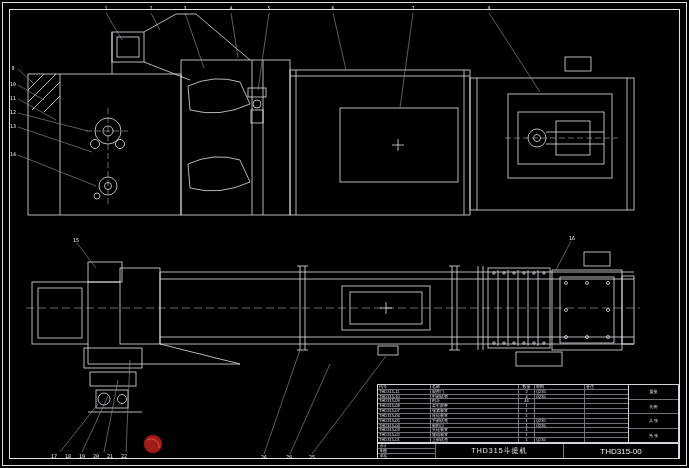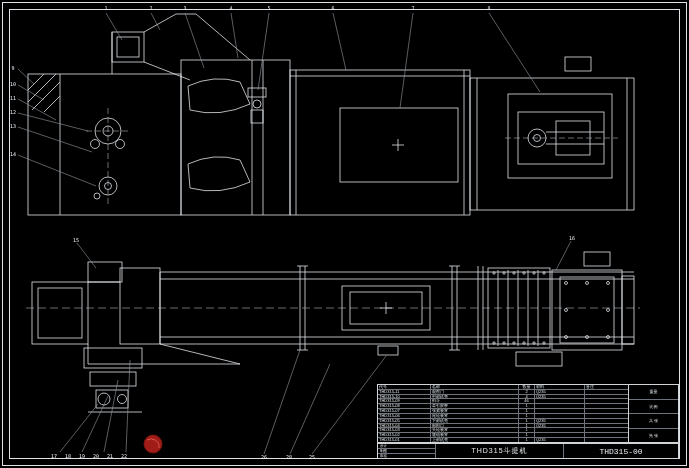--- a/index.html
+++ b/index.html
@@ -25,21 +25,21 @@
   .side-row:first-child{border-top:none;}
   
   #tb-strip{position:absolute;left:377px;top:443px;width:302px;height:16px;box-sizing:border-box;
             border:1px solid #cfd4d9;display:flex;color:#e9edf0;}
   #tb-sign{width:58px;display:flex;flex-direction:column;font-size:3.5px;border-right:1px solid #6e747b;box-sizing:border-box;}
   .sign-row{flex:1;display:flex;align-items:center;padding-left:2px;border-top:1px solid #6e747b;box-sizing:border-box;overflow:hidden;}
   .sign-row:first-child{border-top:none;}
   #tb-name{width:128px;display:flex;align-items:center;justify-content:center;font-size:7px;
            letter-spacing:1px;border-right:1px solid #6e747b;box-sizing:border-box;overflow:hidden;}
   #tb-num{flex:1;display:flex;align-items:center;justify-content:center;font-size:8px;
-          font-family:Liberation Mono, monospace;overflow:hidden;}
+          font-family:Liberation Sans, sans-serif;overflow:hidden;}
 </style>
 </head>
 <body>
 
 <div id="stage">
 
   <svg id="cad-svg" width="689" height="468" viewBox="0 0 689 468">
 
     <g stroke="#dfe3e8" stroke-width="1" fill="none">
       <rect x="2.5" y="2.5" width="684" height="463"></rect>

